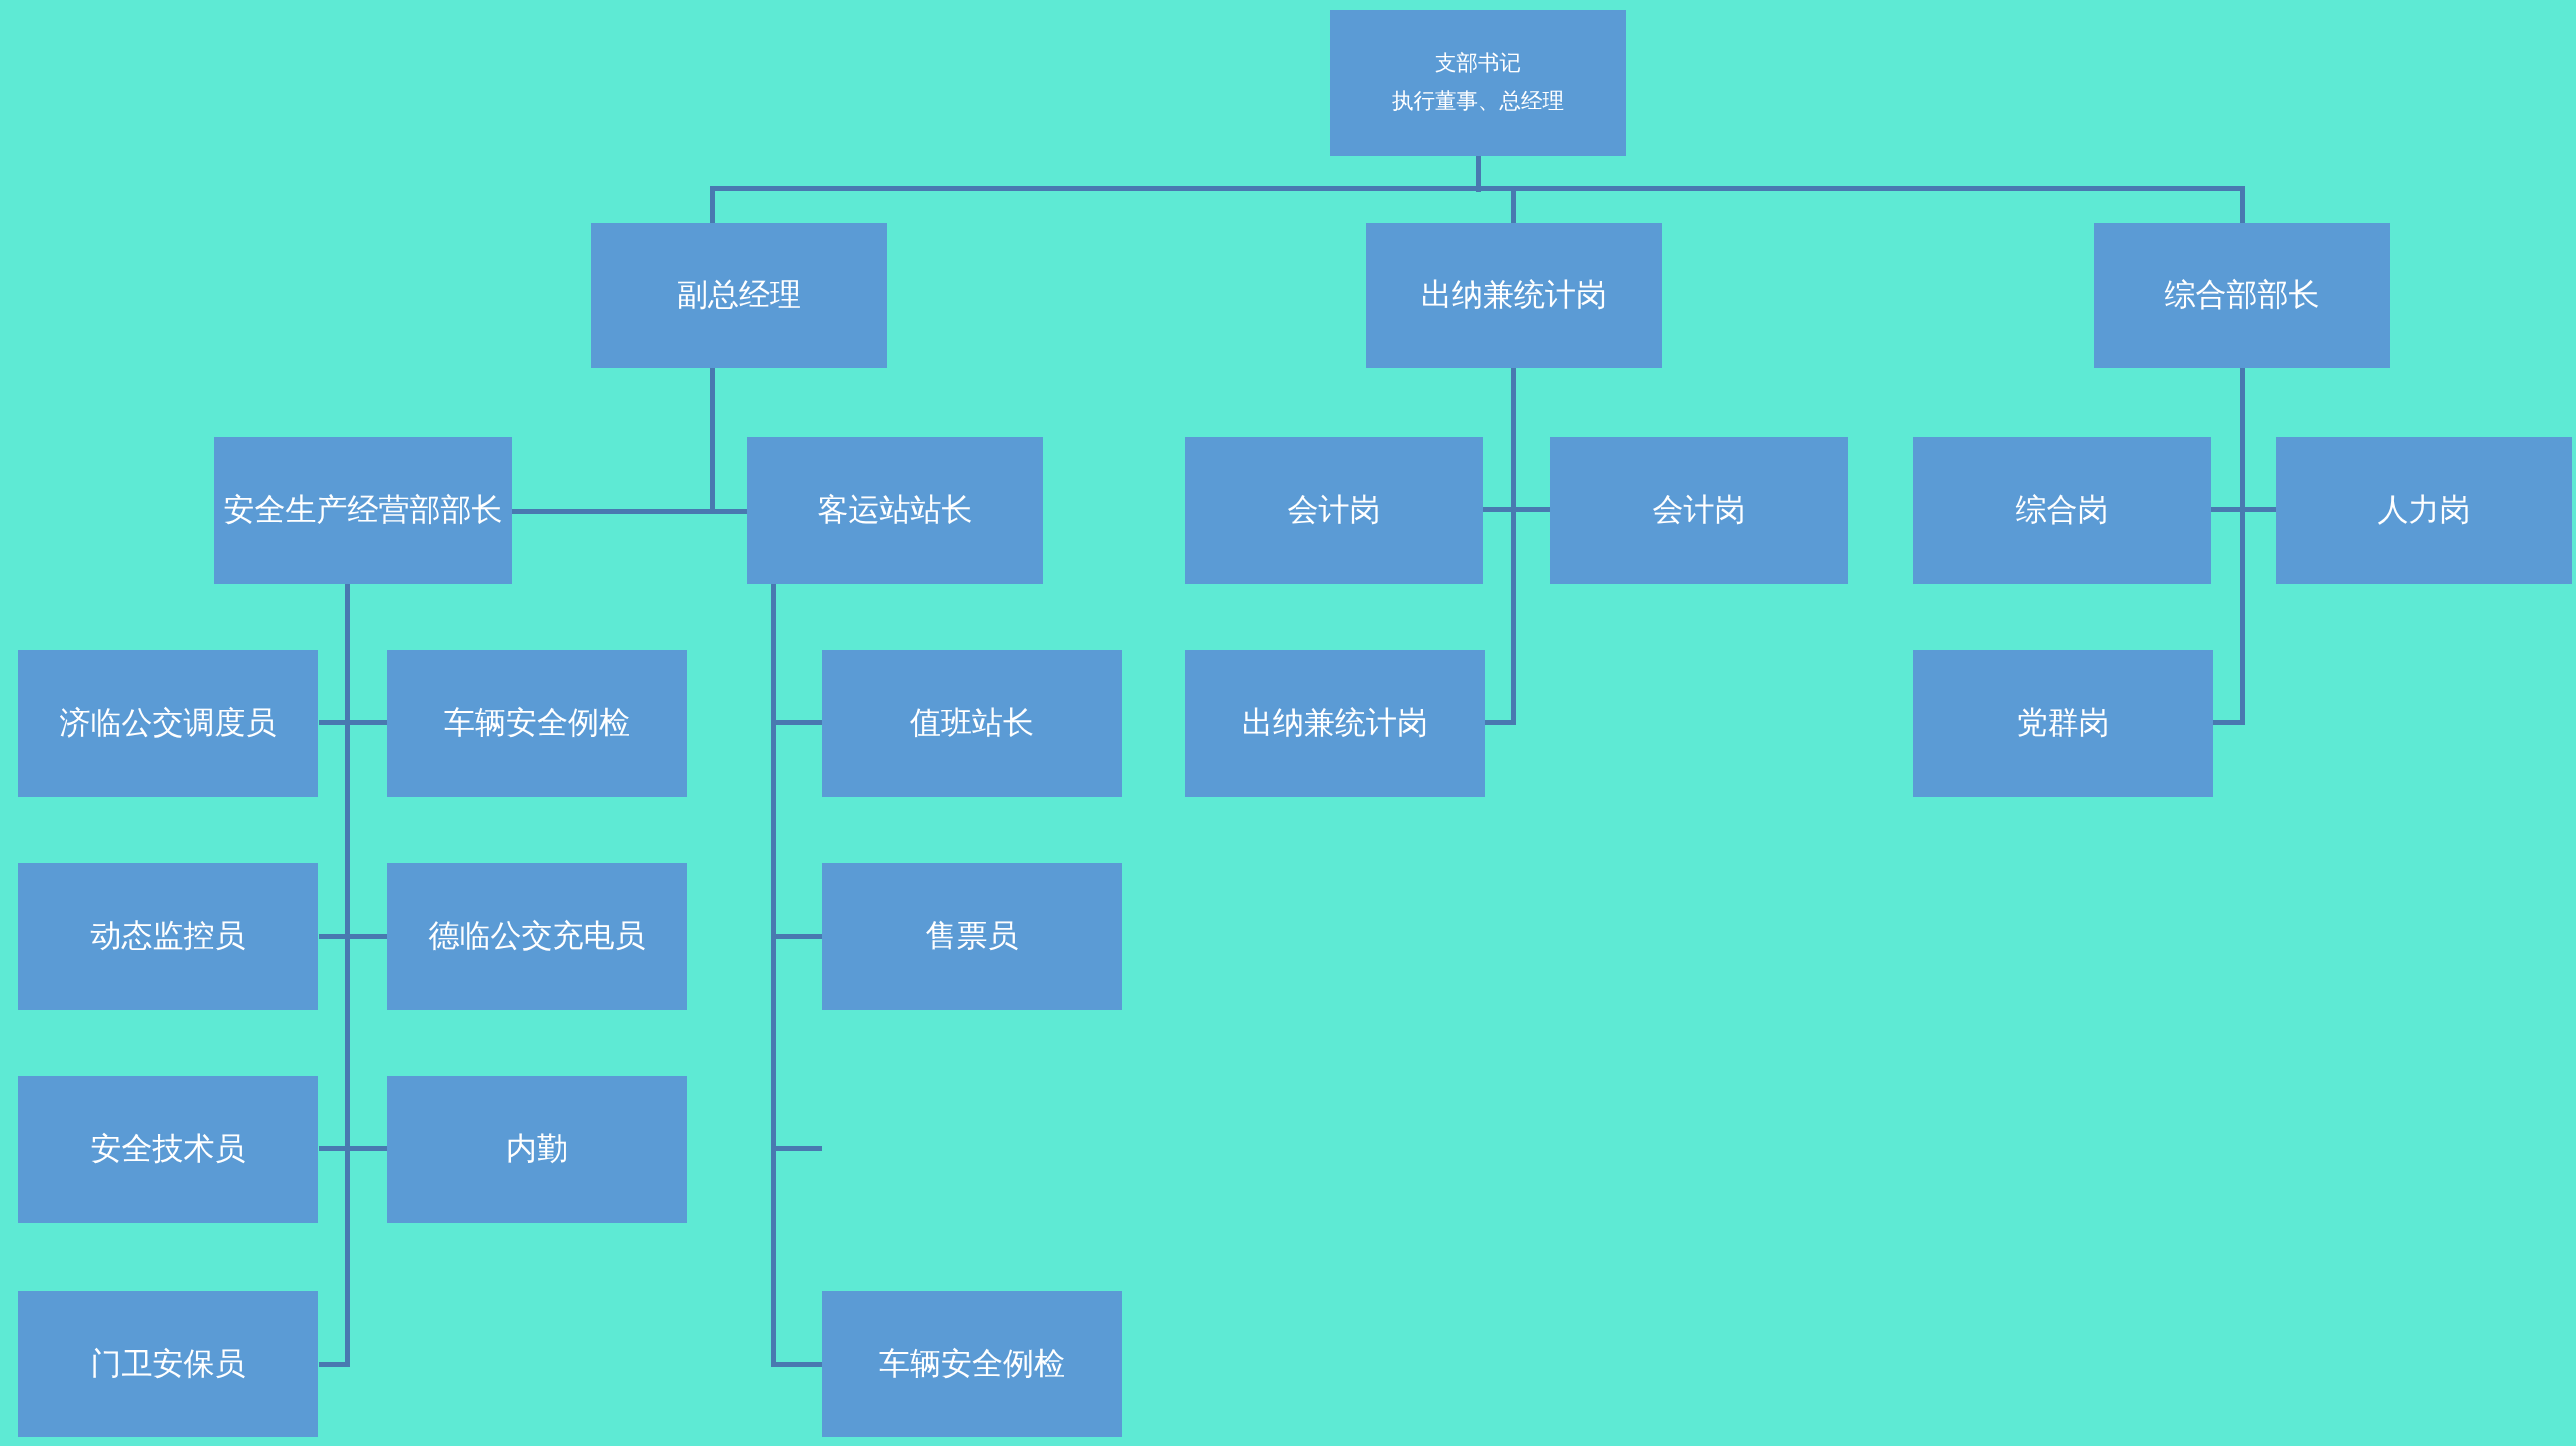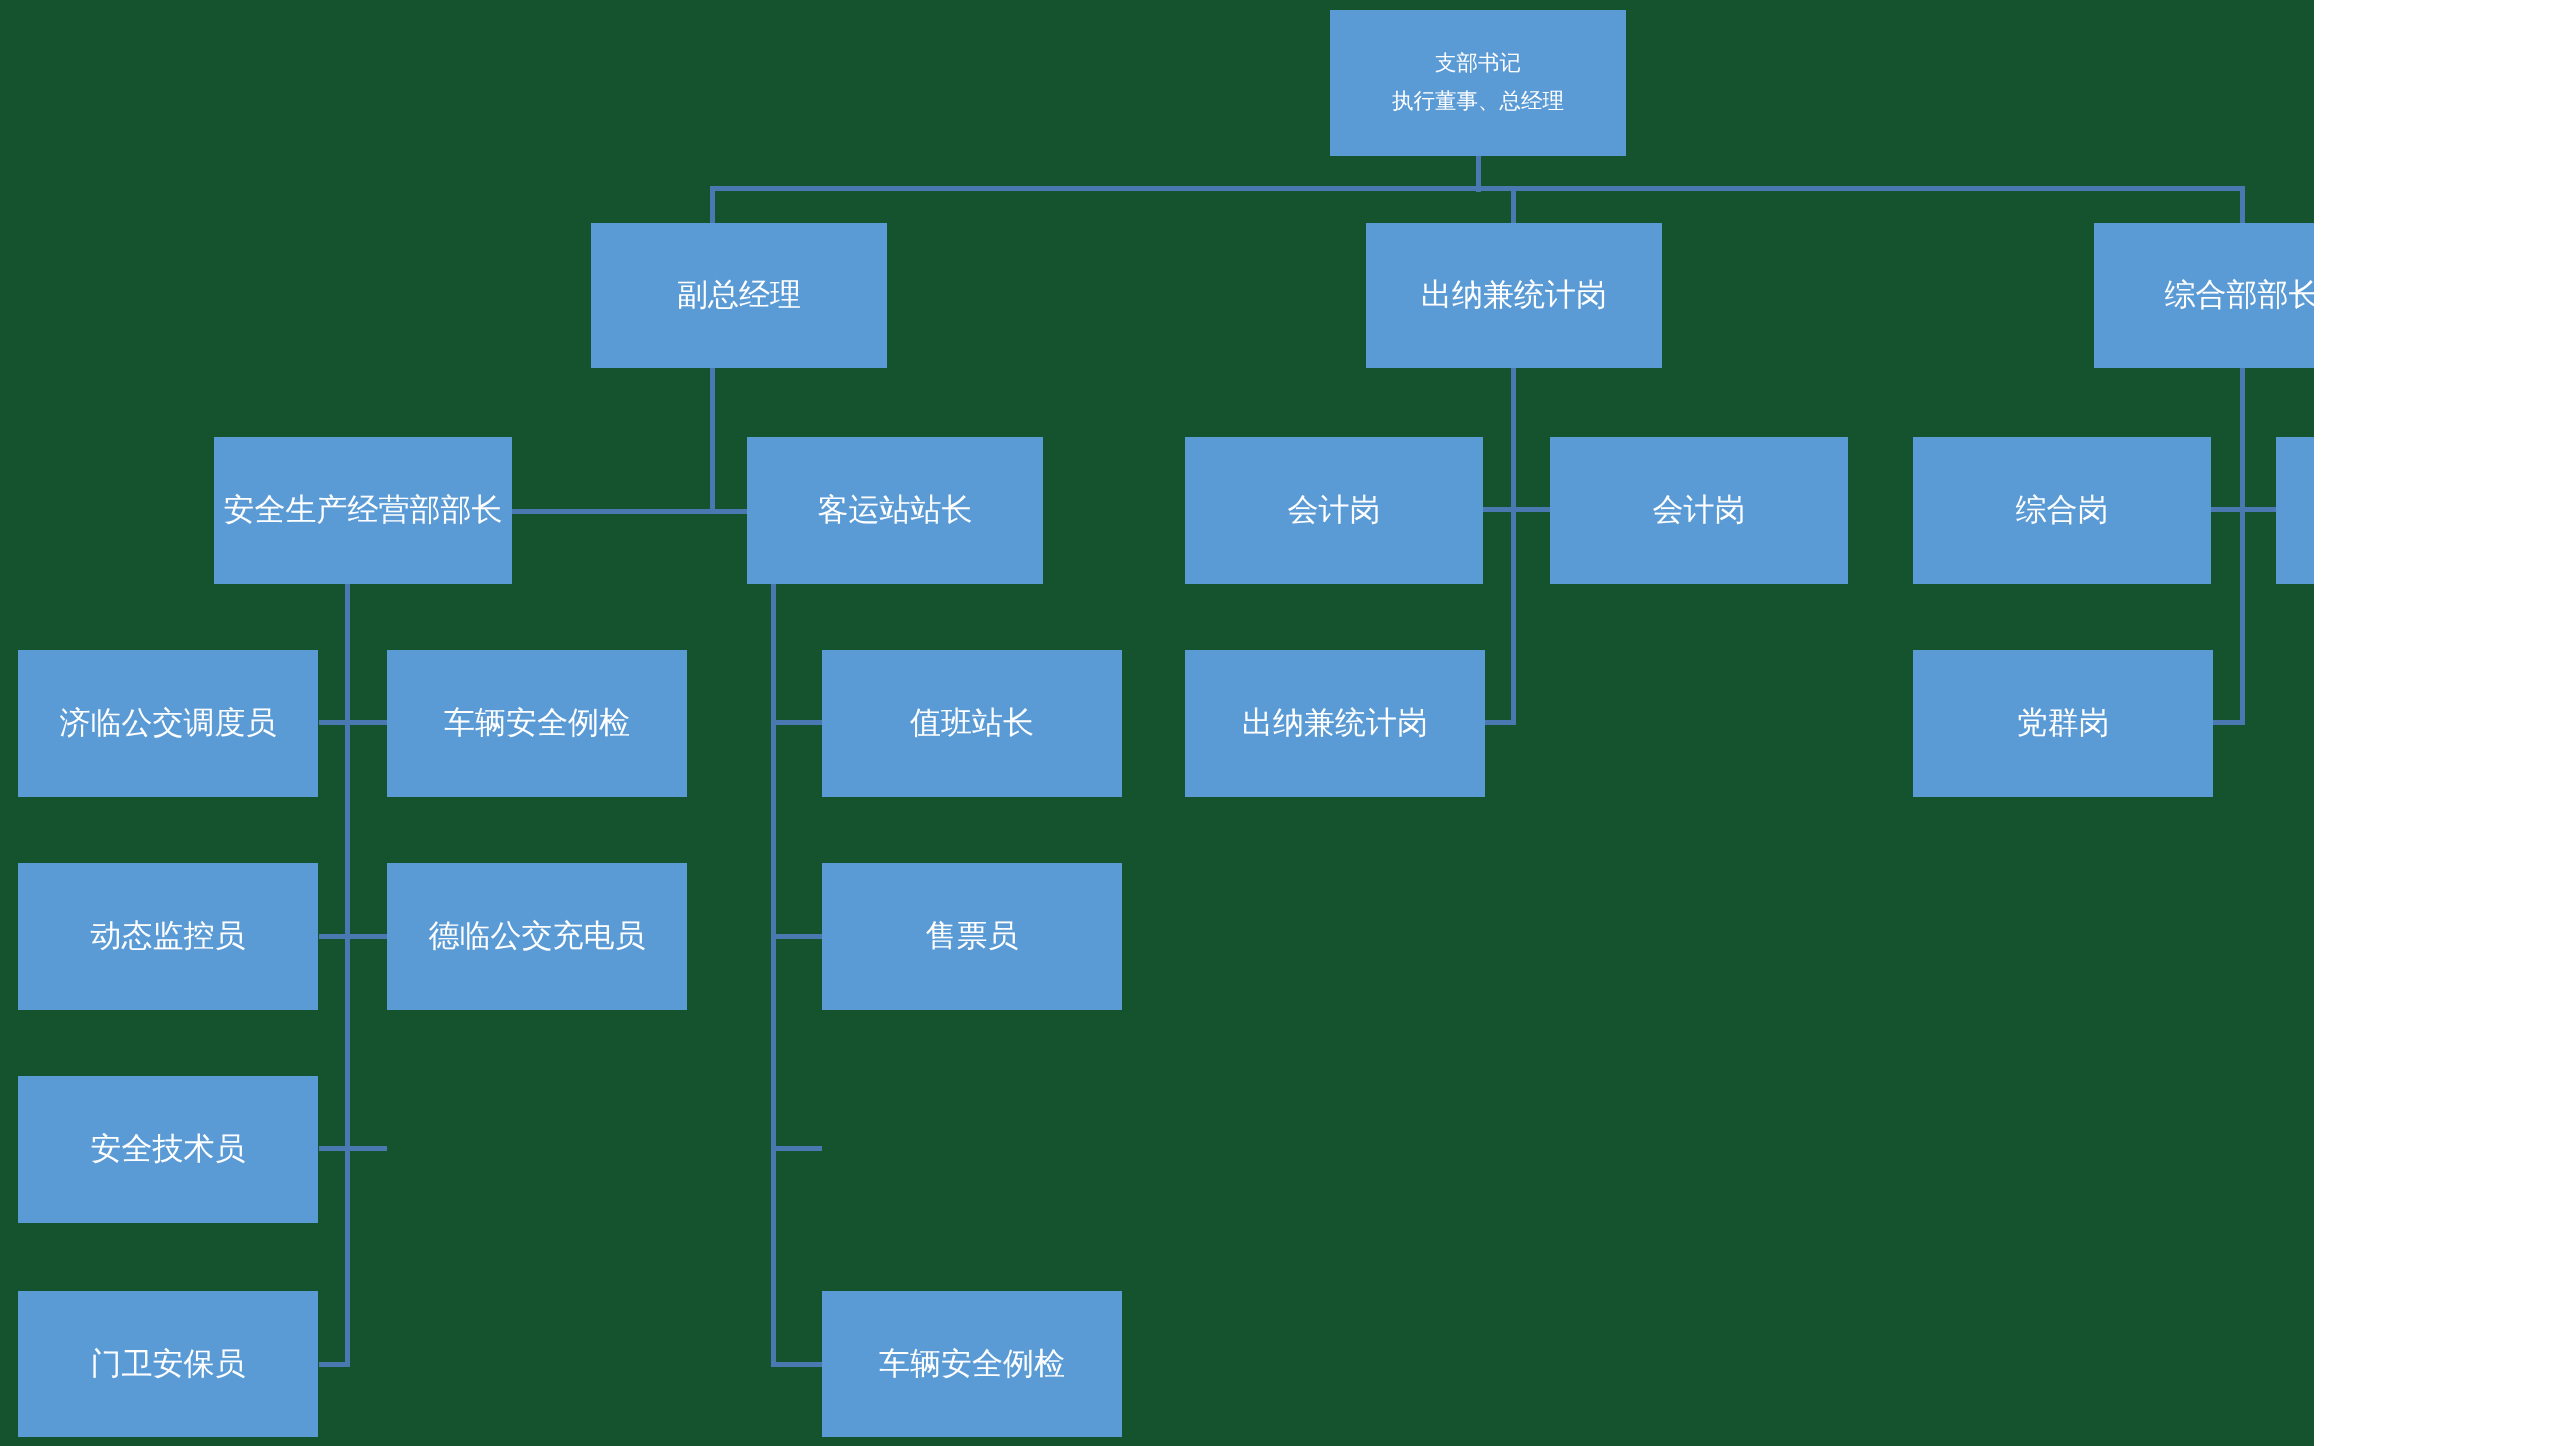--- a/index.html
+++ b/index.html
@@ -2,23 +2,23 @@
 <html style="--node-fill: #5B9BD5; --node-text: #FFFFFF; --connector: #4979B0;font-size:13.2px"><head>
 <meta charset="utf-8">
 <style>
   html, body {
     margin: 0;
     padding: 0;
     background: #ffffff;
   }
   .canvas {
     position: relative;
-    width: 2314px;
+    width: 2576px;
     height: 1446px;
-    background: #14532d;
+    background: #5eead4;
     font-family: "Liberation Sans", sans-serif;
     overflow: hidden;
   }
   .node {
     position: absolute;
     background: var(--node-fill, #5B9BD5);
     color: var(--node-text, #ffffff);
     display: flex;
     flex-direction: column;
     align-items: center;
@@ -92,18 +92,19 @@
   <div class="node" style="left:387px;top:650px;width:300px;height:147px">车辆安全例检</div>
   <div class="node" style="left:822px;top:650px;width:300px;height:147px">值班站长</div>
   <div class="node" style="left:1185px;top:650px;width:300px;height:147px">出纳兼统计岗</div>
   <div class="node" style="left:1913px;top:650px;width:300px;height:147px">党群岗</div>
 
   <div class="node" style="left:18px;top:863px;width:300px;height:147px">动态监控员</div>
   <div class="node" style="left:387px;top:863px;width:300px;height:147px">德临公交充电员</div>
   <div class="node" style="left:822px;top:863px;width:300px;height:147px">售票员</div>
 
   <div class="node" style="left:18px;top:1076px;width:300px;height:147px">安全技术员</div>
+  <div class="node" style="left:387px;top:1076px;width:300px;height:147px">内勤</div>
 
   <div class="node" style="left:18px;top:1291px;width:300px;height:146px">门卫安保员</div>
   <div class="node" style="left:822px;top:1291px;width:300px;height:146px">车辆安全例检</div>
 
 </div>
 
 
 </body></html>

